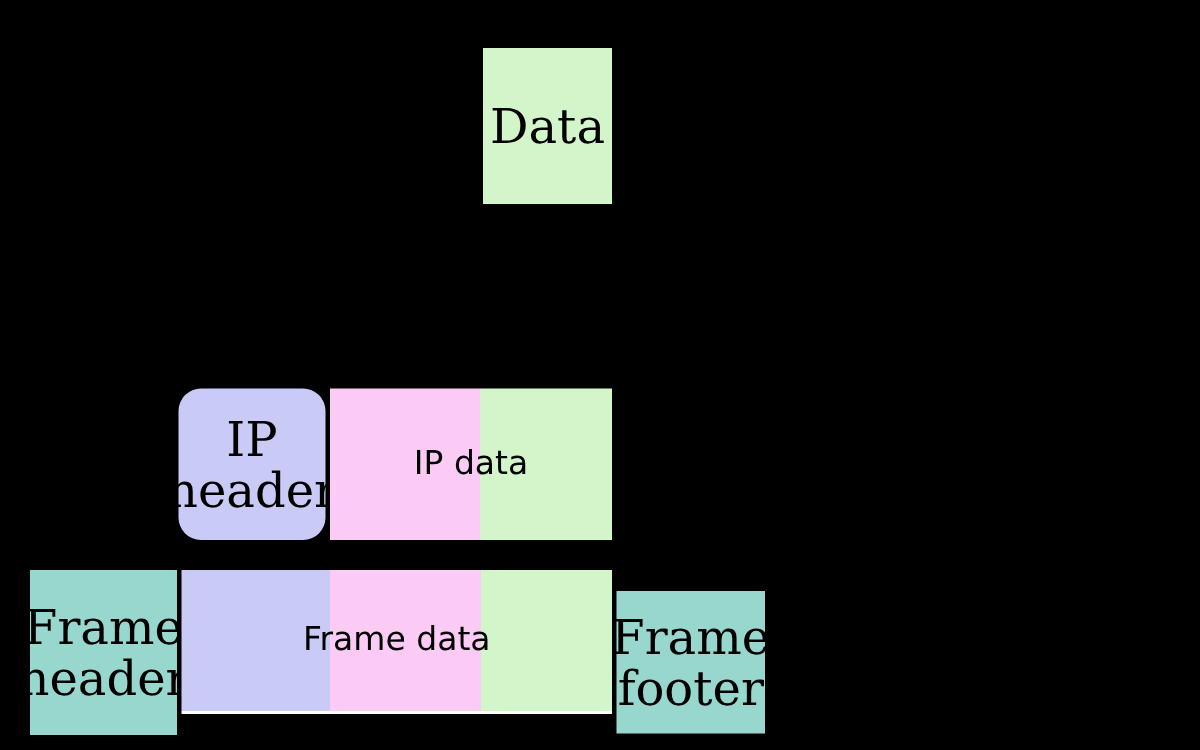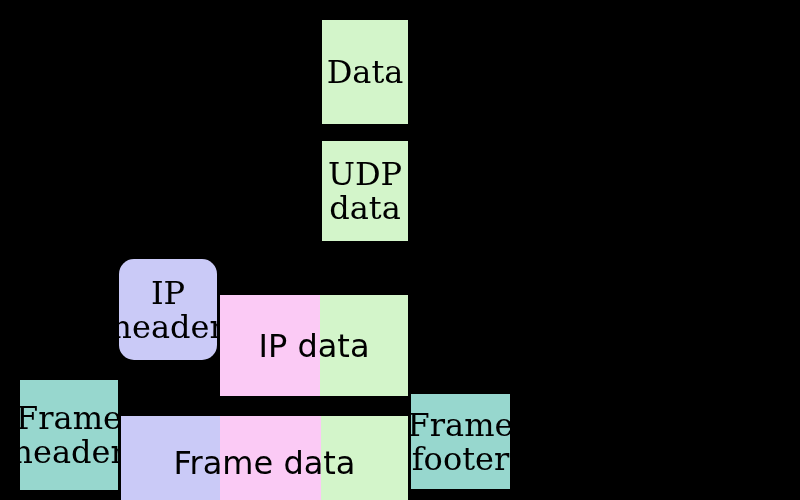--- a/index.html
+++ b/index.html
@@ -27,31 +27,30 @@
     color: var(--text, #000);
     box-sizing: border-box;
   }
   .serif-label {
     font-family: "DejaVu Serif", serif;
     font-size: 32px;
     line-height: 34px;
   }
   .sans-label {
     font-family: "DejaVu Sans", sans-serif;
-    font-size: 32px;
+    font-size: 22px;
     line-height: 28px;
-    margin-top: 36px;
   }
   .green    { background: var(--payload-green); }
   .pink     { background: var(--udp-pink); }
   .lavender { background: var(--ip-lavender); }
   .teal     { background: var(--frame-teal); }
 
   
-  #box-data         { left: 322px; top: 20px;  width: 86px;  height: 104px; }
+  #box-data         { left: 322px; top: 32px;  width: 86px;  height: 104px; }
 
   
   #box-udp-header   { left: 220px; top: 141px; width: 98px;  height: 100px; }
   #box-udp-data     { left: 322px; top: 141px; width: 86px;  height: 100px; }
 
   
   #box-ip-header    { left: 119px; top: 259px; width: 98px;  height: 101px; border-radius: 15px; }
   #box-ip-data      { left: 220px; top: 259px; width: 188px; height: 101px;
                       background: linear-gradient(to right,
                         var(--udp-pink) 0 100px,
@@ -67,21 +66,20 @@
                         var(--payload-green) 200px 100%); }
   #box-frame-footer { left: 411px; top: 394px; width: 99px;  height: 95px; }
 </style>
 </head>
 <body>
 
 <div id="canvas">
 
   <div class="box green serif-label" id="box-data">Data</div>
 
-  <div class="box green serif-label" id="box-udp-data">UDP data</div>
 
   <div class="box lavender serif-label" id="box-ip-header">IP header</div>
   <div class="box sans-label" id="box-ip-data">IP data</div>
 
   <div class="box teal serif-label" id="box-frame-header">Frame header</div>
   <div class="box sans-label" id="box-frame-data">Frame data</div>
   <div class="box teal serif-label" id="box-frame-footer">Frame footer</div>
 
 </div>
 

